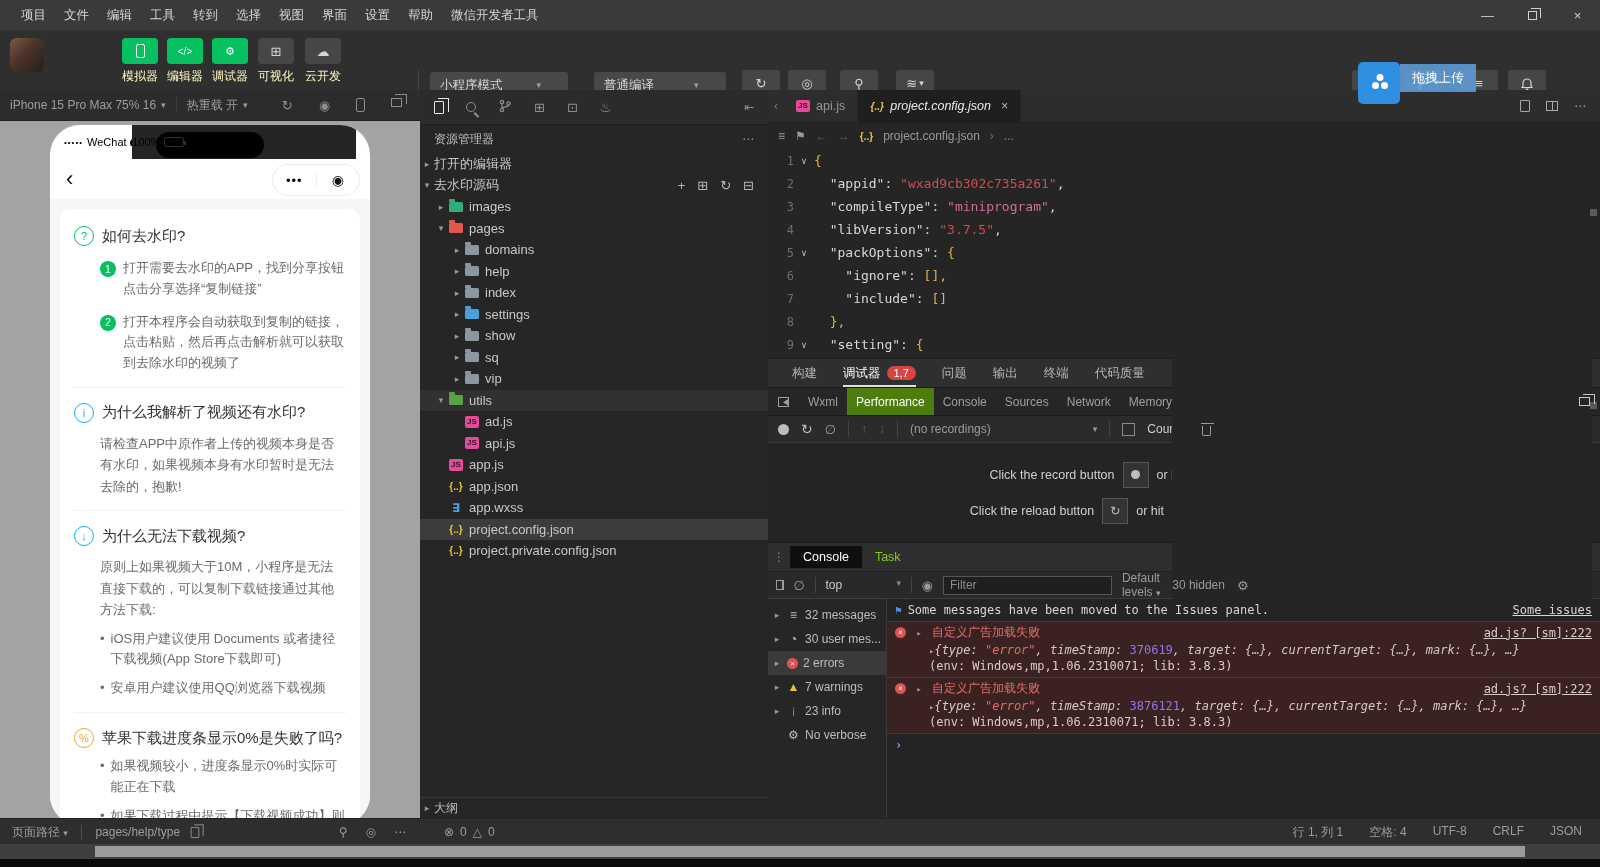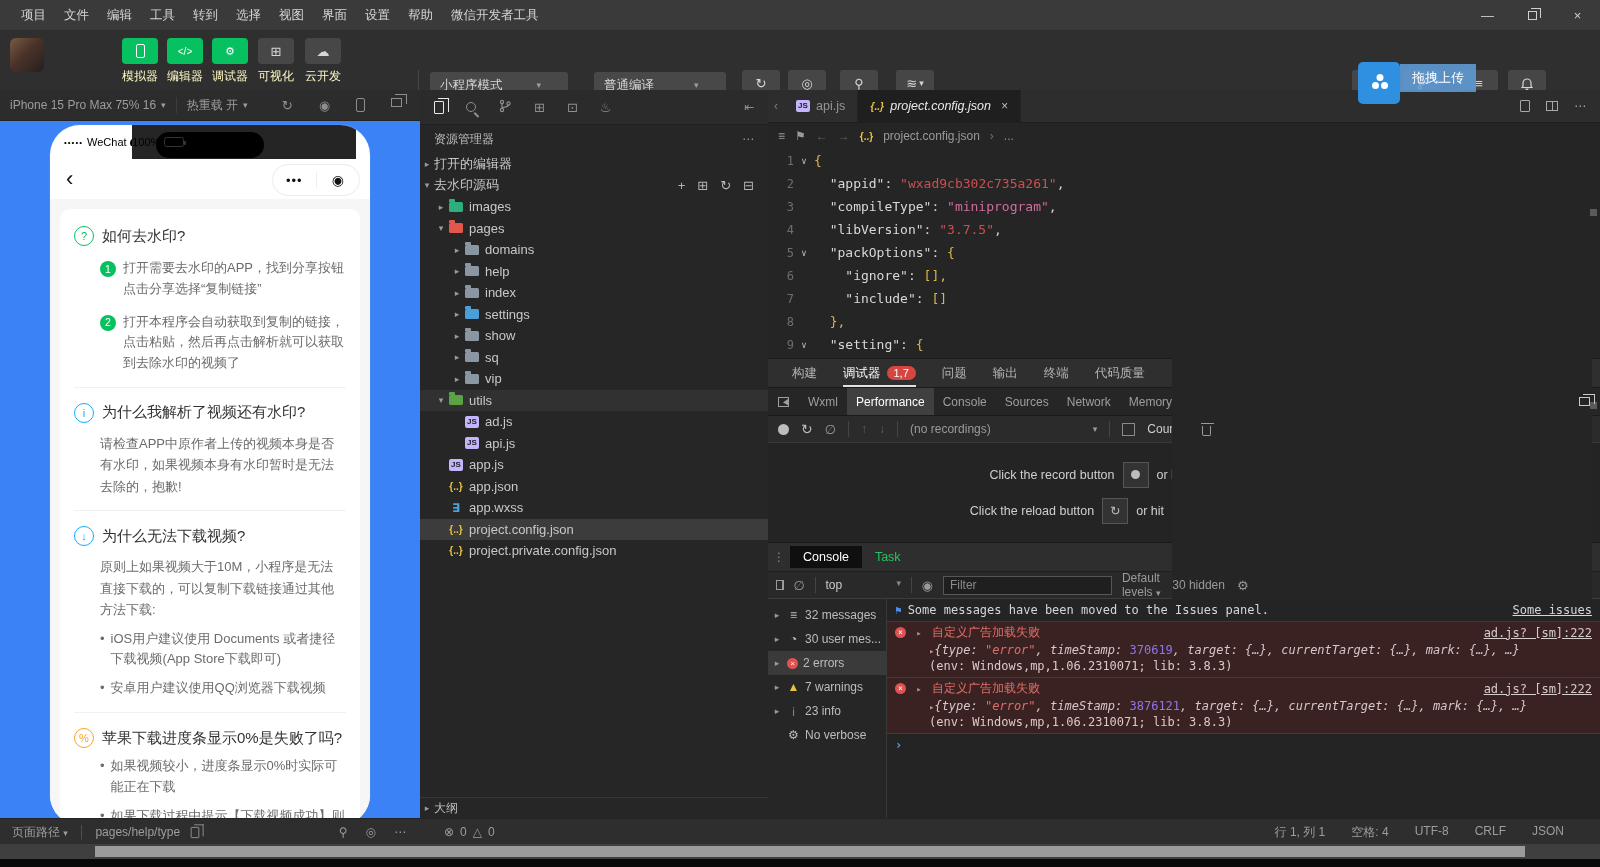--- a/index.html
+++ b/index.html
@@ -34,21 +34,21 @@
   .dropdown .caret{margin-left:auto;color:#9f9f9f;font-size:9px;}
   .actbtn{position:absolute;top:40px;width:46px;text-align:center;}
   .actbtn .box{width:38px;height:26px;margin:0 auto;border-radius:3px;background:#464646;color:#d6d6d6;display:flex;align-items:center;justify-content:center;font-size:13px;gap:2px;}
   .actbtn .lbl{margin-top:3px;font-size:12px;color:#cfcfcf;white-space:nowrap;}
   .drag-upload{position:absolute;top:32px;left:1358px;display:flex;align-items:flex-start;z-index:5;}
   .drag-upload .dbox{width:42px;height:42px;background:#2f8fe0;border-radius:5px;display:flex;align-items:center;justify-content:center;}
   .ic-drive{width:7px;height:7px;border-radius:50%;background:#fff;box-shadow:9px 0 0 #fff,4.5px -8px 0 #fff;margin:4px 0 0 -8px;}
   .drag-upload .dlbl{height:28px;margin-top:2px;background:rgba(96,160,220,0.85);color:#fff;font-size:13px;display:flex;align-items:center;padding:0 12px;}
 
   
-  .sim{top:90px;left:0;width:420px;height:728px;background:#3b82f6;border-right:1px solid #151515;}
+  .sim{top:90px;left:0;width:420px;height:728px;background:#a3a3a3;border-right:1px solid #151515;}
   .sim-header{height:30px;background:#2c2c2c;display:flex;align-items:center;color:#9d9d9d;font-size:12px;border-bottom:1px solid #222;}
   .sim-header .seg{padding:0 10px;display:flex;align-items:center;gap:5px;height:100%;}
   .sim-header .vdiv{width:1px;height:16px;background:#3d3d3d;}
   .sim-icons{margin-left:auto;display:flex;gap:26px;padding-right:18px;color:#8e8e8e;font-size:13px;}
   .ic-phoneframe{width:9px;height:14px;border:1.3px solid currentColor;border-radius:2px;}
   .ic-win2{width:11px;height:9px;border:1.2px solid currentColor;}
   .ic-win2::after{content:"";position:absolute;left:2.5px;top:-4.5px;width:11px;height:9px;border:1.2px solid currentColor;border-bottom:none;border-left:none;}
 
   .phone{position:absolute;left:50px;top:35px;width:320px;height:700px;background:#fff;border-radius:30px;overflow:hidden;box-shadow:0 0 0 1px rgba(255,255,255,0.06);}
   .p-status{position:relative;height:34px;display:flex;align-items:center;padding:0 14px;font-size:11px;color:#000;}
@@ -95,21 +95,21 @@
   .trow.sel{background:#3c3c3c;}
   .trow.soft{background:#313131;}
   .chev{width:14px;text-align:center;color:#9a9a9a;font-size:9px;flex:none;}
   .fld{width:14px;height:10px;border-radius:1.5px;position:relative;margin:0 6px 0 1px;flex:none;background:#8a97a3;}
   .fld::before{content:"";position:absolute;top:-3px;left:0;width:6px;height:3px;border-radius:1px 1px 0 0;background:inherit;}
   .fld-teal{background:#2fae7d;}
   .fld-orange{background:#e2574c;}
   .fld-blue{background:#4a9fd8;}
   .fld-green{background:#5aa245;}
   .fico{width:14px;margin:0 6px 0 1px;flex:none;text-align:center;font-weight:bold;}
-  .fico-js{background:#c4b5fd;color:#222;border-radius:2px;font-size:8px;height:12px;line-height:12px;}
+  .fico-js{background:#ec4899;color:#222;border-radius:2px;font-size:8px;height:12px;line-height:12px;}
   .fico-json{color:#e8c33d;font-size:10px;}
   .fico-wxss{color:#4a9fd8;font-size:12px;}
   .proj-actions{margin-left:auto;display:flex;gap:12px;padding-right:14px;color:#b5b5b5;font-size:13px;}
   .outline-row{position:absolute;left:0;right:0;bottom:0;height:20px;border-top:1px solid #373737;display:flex;align-items:center;color:#bdbdbd;font-size:12px;}
 
   
   .right{top:90px;left:768px;width:832px;height:728px;background:#252526;}
   .tabbar{height:32px;background:#2d2d2d;display:flex;align-items:stretch;border-bottom:1px solid #1f1f1f;}
   .tabscroll{width:16px;display:flex;align-items:center;justify-content:center;color:#7a7a7a;}
   .etab{display:flex;align-items:center;gap:6px;padding:0 12px;font-size:12.5px;color:#969696;border-right:1px solid #252525;}
@@ -139,42 +139,42 @@
   
   .dbg-header{height:28px;background:#2f2f2f;display:flex;align-items:center;gap:26px;padding:0 24px;font-size:12.5px;color:#b5b5b5;border-top:1px solid #1c1c1c;}
   .dbg-tab{height:100%;display:flex;align-items:center;gap:6px;}
   .dbg-tab.active{color:#fff;box-shadow:inset 0 -2px 0 #e0e0e0;}
   .badge-red{background:#d64541;color:#fff;border-radius:8px;padding:1px 7px;font-size:11px;}
   .dbg-header .hdr-actions{margin-left:auto;display:flex;gap:18px;color:#b5b5b5;font-size:13px;}
   .devtools{height:27px;background:#262626;display:flex;align-items:center;font-size:12px;color:#9e9e9e;border-top:1px solid #1a1a1a;border-bottom:1px solid #1a1a1a;}
   .ic-inspect{width:11px;height:10px;border:1.2px solid currentColor;margin:0 10px 0 10px;}
   .ic-inspect::after{content:"";position:absolute;right:-3px;bottom:-3px;width:0;height:0;border:3px solid transparent;border-top:6px solid currentColor;transform:rotate(-35deg);}
   .dt-tab{padding:0 9px;height:100%;display:flex;align-items:center;}
-  .dt-tab.active{background:#404040;color:#fff;}
+  .dt-tab.active{background:#4d7c0f;color:#fff;}
   .dt-badges{margin-left:auto;display:flex;align-items:center;gap:8px;padding-right:10px;color:#c9c9c9;}
   .bdg{display:flex;align-items:center;gap:3px;font-size:11.5px;}
   .dot-err{width:11px;height:11px;border-radius:50%;background:#e05252;color:#fff;font-size:8px;display:flex;align-items:center;justify-content:center;}
   .tri-warn{color:#e8c341;font-size:12px;}
   .sq-issue{width:10px;height:9px;background:#4a8fe8;border-radius:1px;}
   .perf-toolbar{height:26px;background:#2b2b2b;display:flex;align-items:center;gap:12px;padding:0 10px;color:#9a9a9a;border-bottom:1px solid #3a3a3a;}
   .rec-dot{width:11px;height:11px;border-radius:50%;background:#bdbdbd;}
   .vsep{width:1px;height:16px;background:#454545;}
   .dim{color:#5f5f5f;}
   .cbox{width:11px;height:11px;border:1.2px solid #8a8a8a;}
   .ic-trash{width:9px;height:10px;border:1.2px solid currentColor;border-top:none;border-radius:0 0 2px 2px;margin-top:3px;}
   .ic-trash::before{content:"";position:absolute;left:-2.5px;top:-2.5px;width:13px;height:1.4px;background:currentColor;}
   .perf-body{height:99px;background:#242424;display:flex;flex-direction:column;align-items:center;justify-content:center;gap:10px;color:#cfcfcf;font-size:12.5px;border-bottom:1px solid #1a1a1a;}
   .perf-line{display:flex;align-items:center;gap:8px;}
   .kbd{font-weight:bold;color:#efefef;}
   .mini-btn{width:24px;height:24px;background:#333;border:1px solid #555;display:flex;align-items:center;justify-content:center;color:#bdbdbd;}
 
   
   .con-tabs{height:28px;background:#2e2e2e;display:flex;align-items:center;border-bottom:1px solid #1f1f1f;}
   .con-drag{width:22px;text-align:center;color:#8a8a8a;}
-  .con-tab{padding:4px 13px;font-size:12.5px;color:#22c55e;}
+  .con-tab{padding:4px 13px;font-size:12.5px;color:#84cc16;}
   .con-tab.active{background:#0f0f0f;color:#fff;}
   .con-tabs .close{margin-left:auto;padding-right:14px;color:#b5b5b5;}
   .con-toolbar{height:26px;background:#292929;display:flex;align-items:center;gap:10px;padding:0 8px;color:#9a9a9a;border-bottom:1px solid #3d3d3d;}
   .ctx-dd{width:150px;display:flex;align-items:flex-start;color:#c9c9c9;}
   .ctx-dd .caret{margin-left:auto;font-size:9px;color:#8a8a8a;}
   .filter{width:168px;height:17px;background:#1f1f1f;border:1px solid #565656;color:#bdbdbd;font-size:12px;padding:0 6px;font-family:inherit;}
   .filter::placeholder{color:#8a8a8a;}
   .con-toolbar .right{margin-left:auto;display:flex;align-items:center;gap:12px;}
   .con-body{display:flex;height:227px;font-family:"DejaVu Sans Mono","Liberation Mono",monospace;font-size:12px;}
   .con-side{width:118px;background:#262626;border-right:1px solid #3a3a3a;flex:none;padding-top:4px;font-family:"Liberation Sans",sans-serif;}
@@ -193,21 +193,21 @@
   .epreview{padding:2px 0 0 34px;color:#d8c7c7;font-style:italic;}
   .epreview .str{color:#e06c66;}
   .epreview .num{color:#9177e8;font-style:normal;}
   .eenv{padding:2px 0 0 34px;color:#dcc9c9;}
   .prompt{padding:4px 8px;color:#6ca2e8;font-weight:bold;}
 
   
   .statusbar{top:818px;left:0;right:0;height:26px;background:#2e2e2e;display:flex;align-items:center;color:#9d9d9d;font-size:12px;border-top:1px solid #242424;}
   .sb-left{display:flex;align-items:center;gap:10px;padding-left:12px;width:408px;flex:none;}
   .sb-probs{display:flex;align-items:center;gap:6px;padding-left:24px;width:320px;flex:none;}
-  .sb-right{margin-left:auto;display:flex;gap:26px;padding-right:36px;text-align:center;}
+  .sb-right{margin-left:auto;display:flex;gap:26px;padding-right:18px;text-align:center;}
   .hscroll{top:844px;left:0;right:0;height:15px;background:#3f3f3f;}
   .hthumb{position:absolute;left:95px;top:2px;width:1430px;height:11px;background:#9b9b9b;}
   .bottomgap{top:859px;left:0;right:0;height:8px;background:#0a0a0a;}
   .caret{font-size:9px;}
 </style>
 </head>
 <body>
 
 <div class="app">
 

